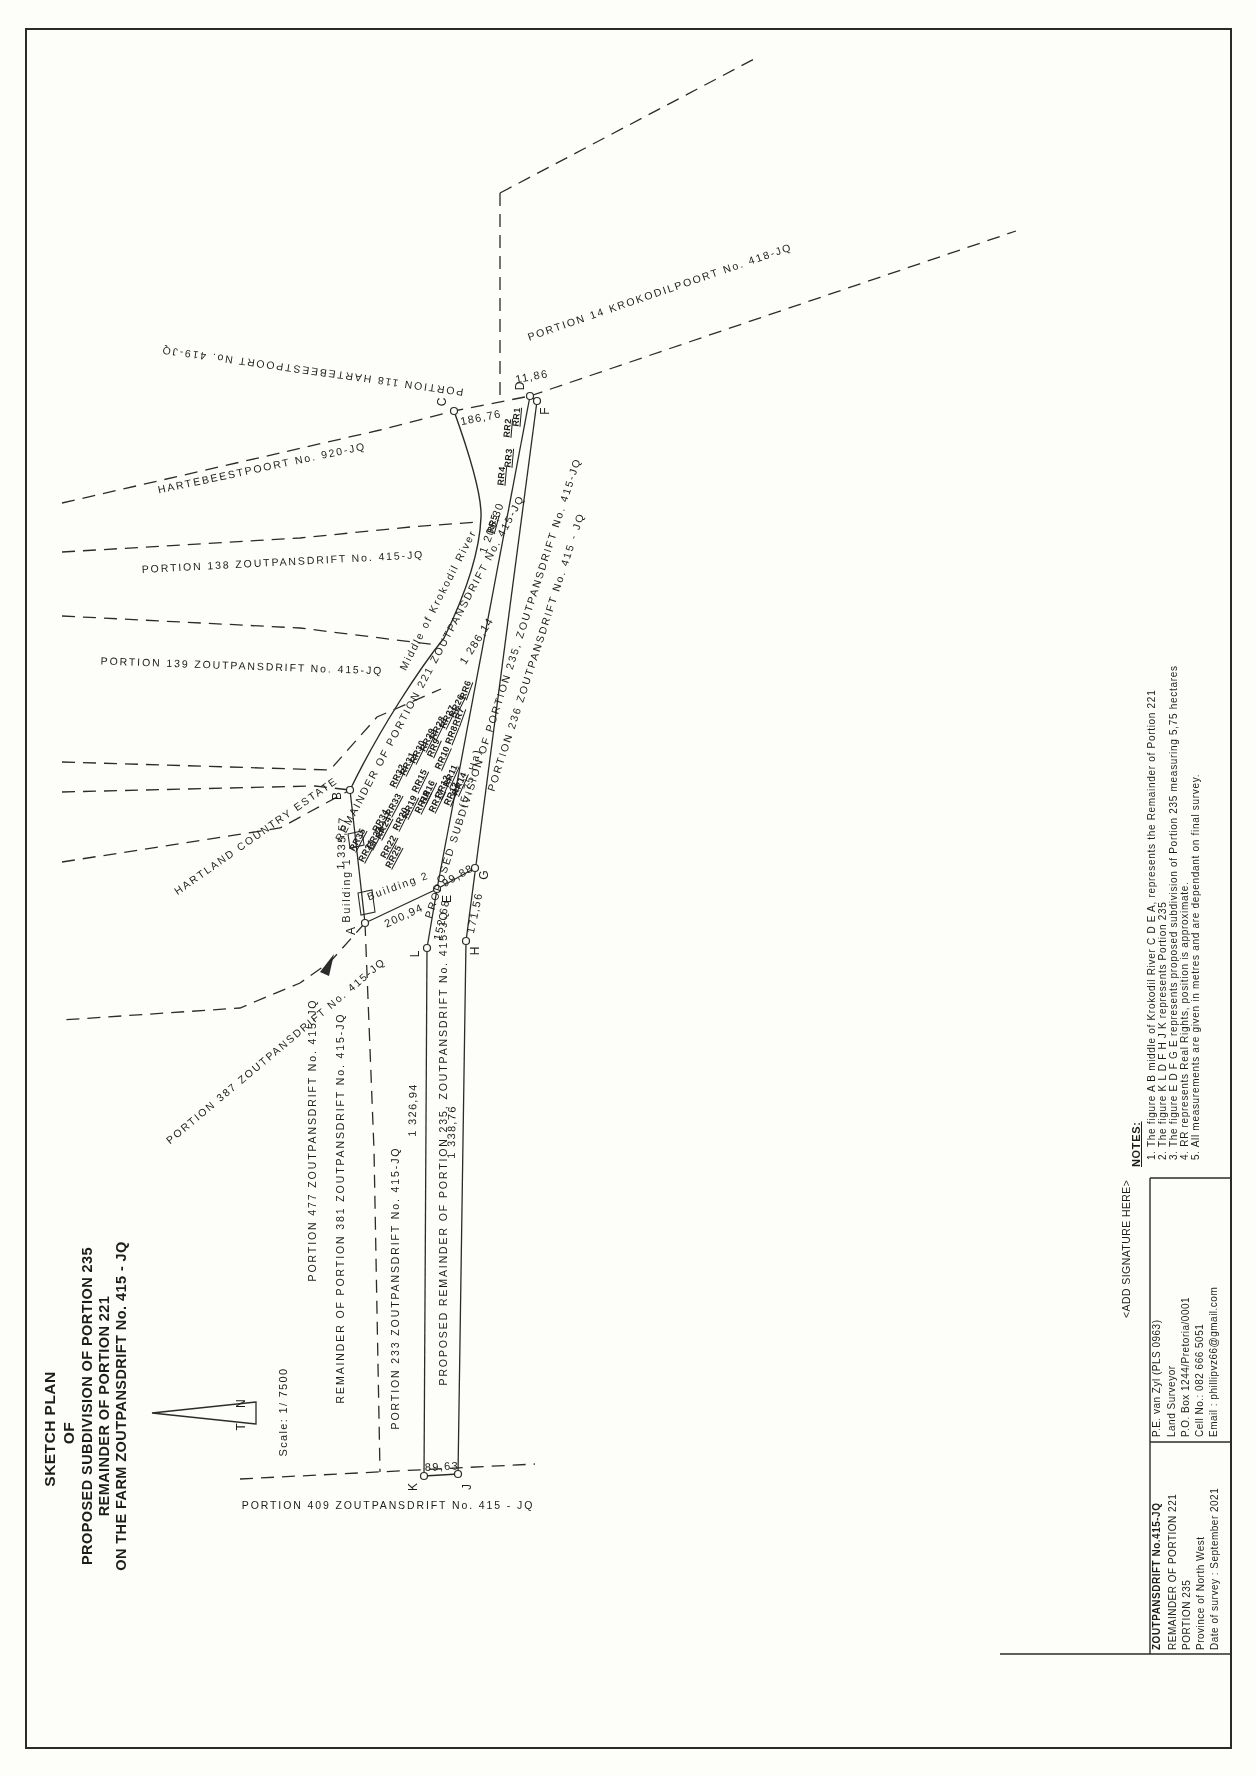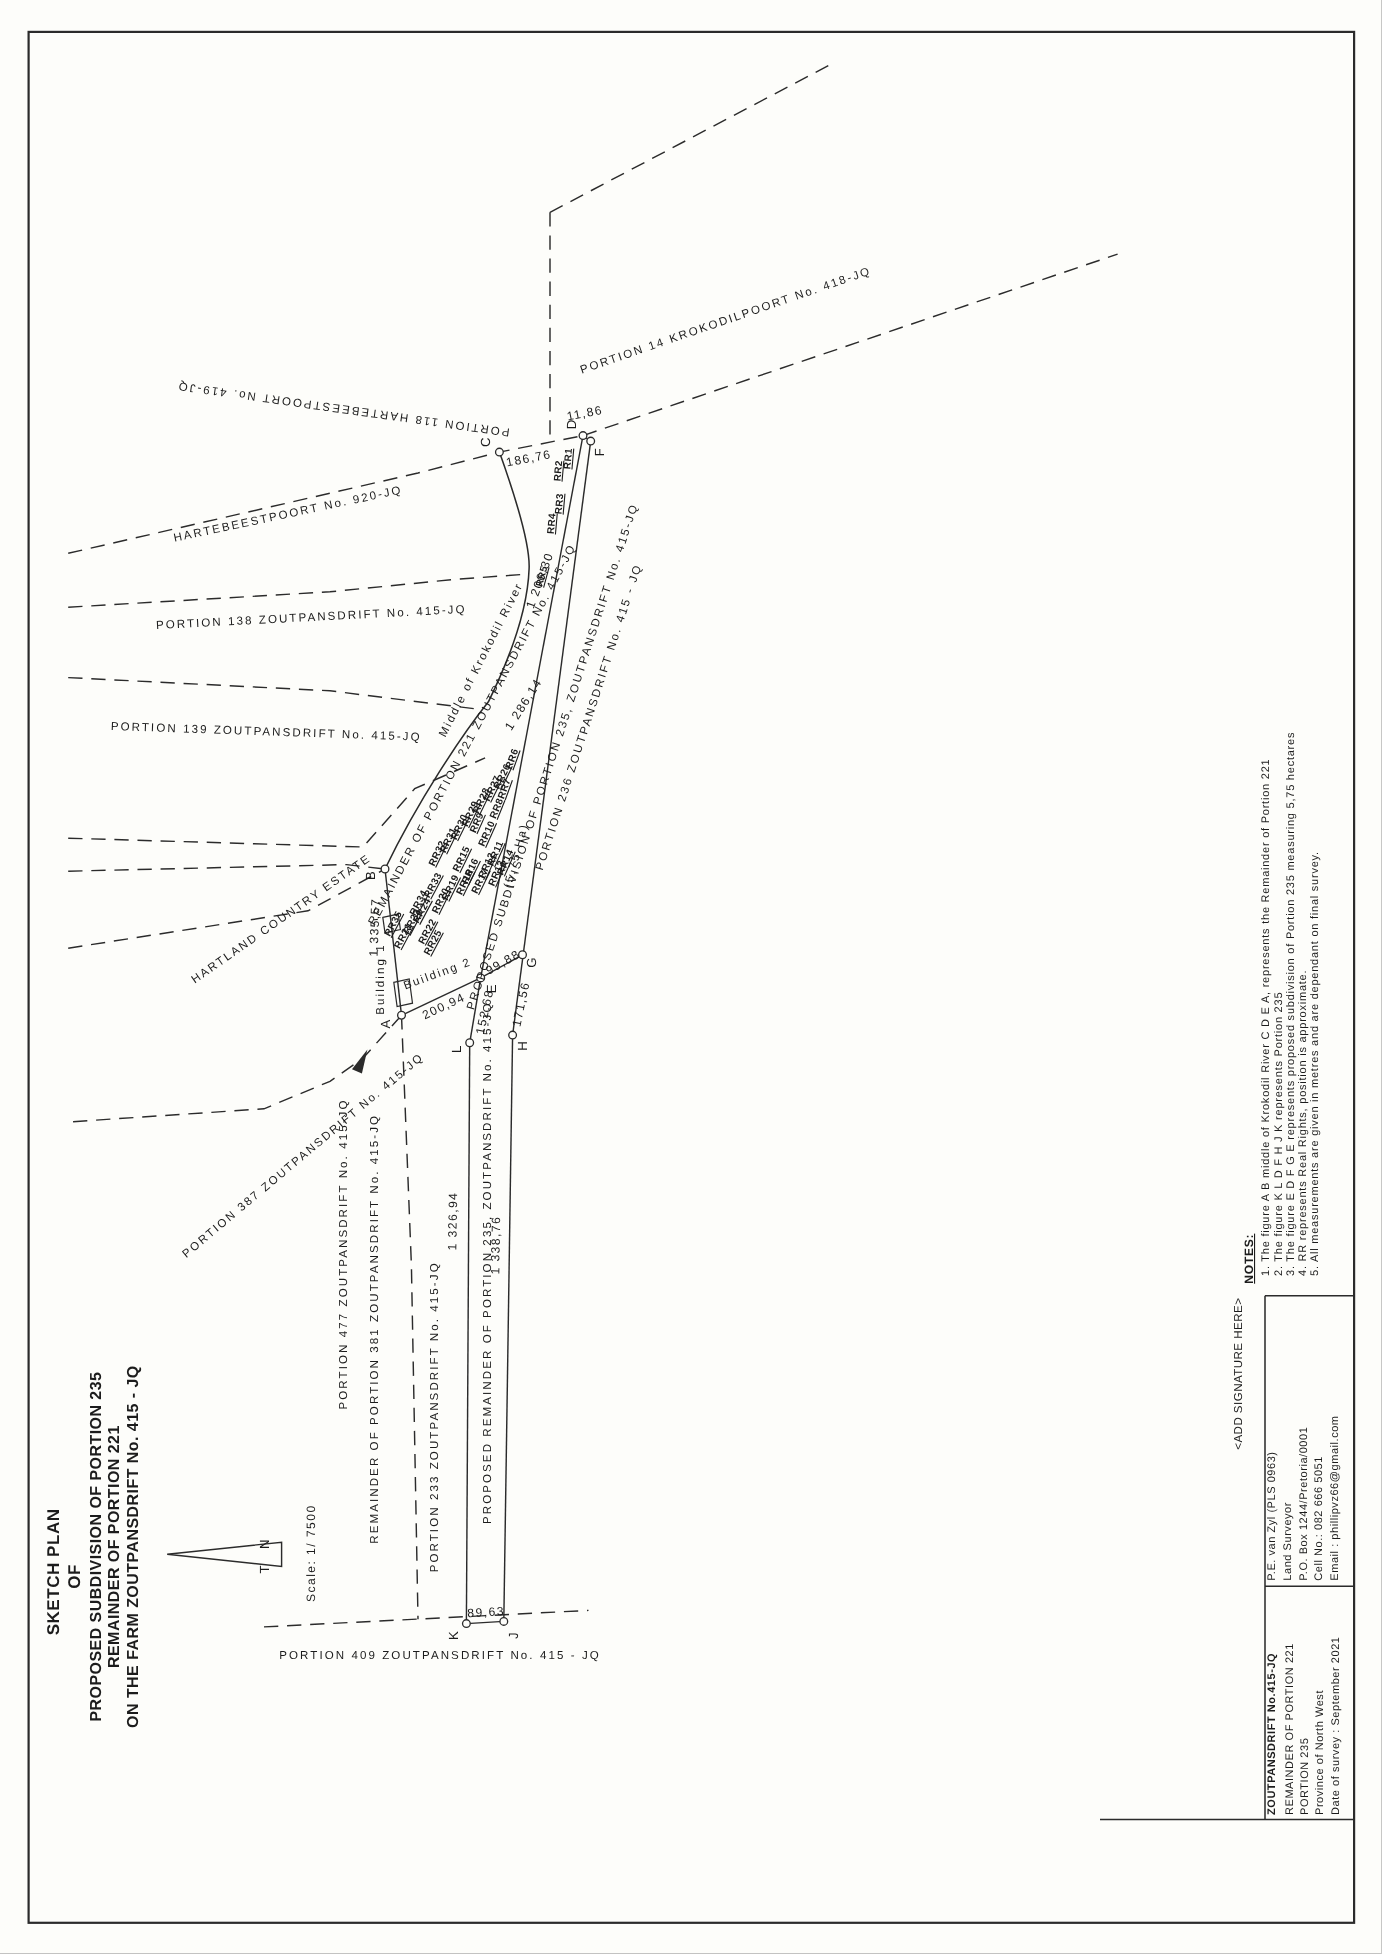--- a/index.html
+++ b/index.html
@@ -127,21 +127,21 @@
     <span class="ctl lbl" style="left: 312px; top: 371px; transform: translate(-50%, -50%) rotate(188deg);">PORTION 118 HARTEBEESTPOORT No. 419-JQ</span>
     <span class="ctl lbl" style="left: 262px; top: 468px; transform: translate(-50%, -50%) rotate(-12deg);">HARTEBEESTPOORT No. 920-JQ</span>
     <span class="ctl lbl" style="left: 283px; top: 562px; transform: translate(-50%, -50%) rotate(-3deg);">PORTION 138 ZOUTPANSDRIFT No. 415-JQ</span>
     <span class="ctl lbl" style="left: 242px; top: 666px; transform: translate(-50%, -50%) rotate(2deg);">PORTION 139 ZOUTPANSDRIFT No. 415-JQ</span>
     <span class="ctl lbl" style="left: 256px; top: 836px; transform: translate(-50%, -50%) rotate(-35deg);">HARTLAND COUNTRY ESTATE</span>
     <span class="ctl lbl" style="left: 276px; top: 1051px; transform: translate(-50%, -50%) rotate(-40deg);">PORTION 387 ZOUTPANSDRIFT No. 415-JQ</span>
     <span class="ctl lbl" style="left: 313px; top: 1140px; transform: translate(-50%, -50%) rotate(-90deg);">PORTION 477 ZOUTPANSDRIFT No. 415-JQ</span>
     <span class="ctl lbl" style="left: 341px; top: 1208px; transform: translate(-50%, -50%) rotate(-90deg);">REMAINDER OF PORTION 381 ZOUTPANSDRIFT No. 415-JQ</span>
     <span class="ctl lbl" style="left: 396px; top: 1288px; transform: translate(-50%, -50%) rotate(-90deg);">PORTION 233 ZOUTPANSDRIFT No. 415-JQ</span>
     <span class="ctl lbl" style="left: 444px; top: 1148px; transform: translate(-50%, -50%) rotate(-90deg);">PROPOSED REMAINDER OF PORTION 235, ZOUTPANSDRIFT No. 415-JQ</span>
-    <span class="ctl lbl" style="left: 400px; top: 1506px; transform: translate(-50%, -50%) rotate(0deg);">PORTION 409 ZOUTPANSDRIFT No. 415 - JQ</span>
+    <span class="ctl lbl" style="left: 388px; top: 1506px; transform: translate(-50%, -50%) rotate(0deg);">PORTION 409 ZOUTPANSDRIFT No. 415 - JQ</span>
     <span class="ctl lbl" style="left: 430px; top: 668px; transform: translate(-50%, -50%) rotate(-62deg);">REMAINDER OF PORTION 221 ZOUTPANSDRIFT No. 415-JQ</span>
     <span class="ctl lbl" style="left: 438px; top: 600px; transform: translate(-50%, -50%) rotate(-63deg);">Middle of Krokodil River</span>
     <span class="ctl lbl" style="left: 503px; top: 688px; transform: translate(-50%, -50%) rotate(-72deg);">PROPOSED SUBDIVISION OF PORTION 235, ZOUTPANSDRIFT No. 415-JQ</span>
     <span class="ctl lbl" style="left: 536px; top: 652px; transform: translate(-50%, -50%) rotate(-72deg);">PORTION 236 ZOUTPANSDRIFT No. 415 - JQ</span>
     <span class="ctl lbl" style="left: 470px; top: 778px; transform: translate(-50%, -50%) rotate(-75deg);">(5,75 Ha)</span>
     <span class="ctl lbl" style="left: 347px; top: 890px; transform: translate(-50%, -50%) rotate(-90deg);">Building 1</span>
     <span class="ctl lbl" style="left: 398px; top: 886px; transform: translate(-50%, -50%) rotate(-20deg);">Building 2</span>
     <span class="ctl pt" style="left: 351px; top: 931px; transform: translate(-50%, -50%) rotate(-90deg);">A</span>
     <span class="ctl pt" style="left: 337px; top: 796px; transform: translate(-50%, -50%) rotate(-90deg);">B</span>
     <span class="ctl pt" style="left: 442px; top: 402px; transform: translate(-50%, -50%) rotate(-90deg);">C</span>

